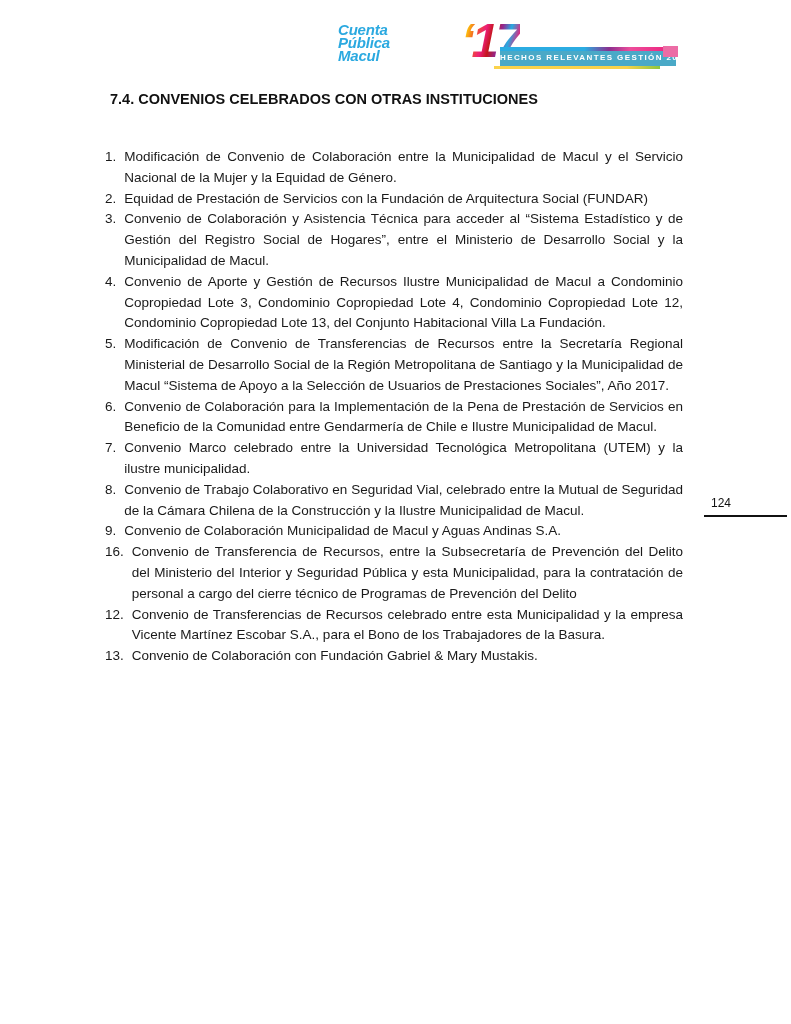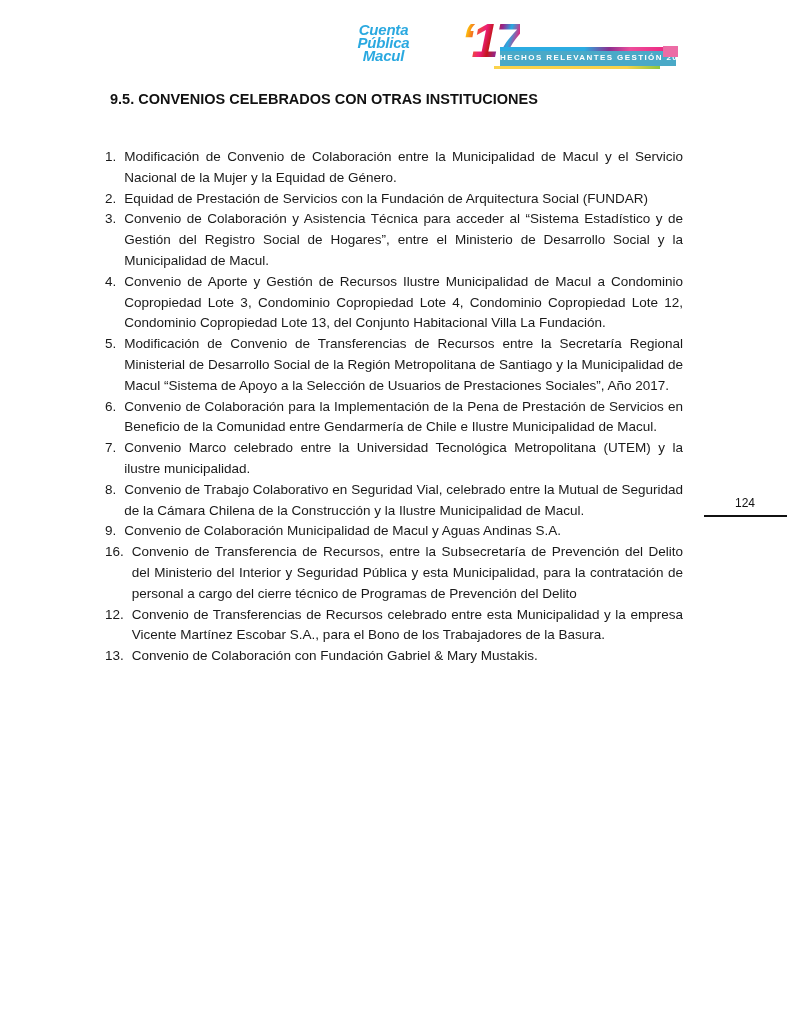--- a/index.html
+++ b/index.html
@@ -14,21 +14,21 @@
     margin: 0 auto;
     color: #1a1a1a;
   }
 
   
   .logo-text {
     position: absolute;
     left: 338px;
     top: 23px;
     width: 91px;
-    text-align: center;
+    text-align: left;
     color: #2BA9E0;
     font-weight: bold;
     font-style: italic;
     font-size: 15px;
     line-height: 13px;
     letter-spacing: -0.2px;
     white-space: pre-line;
   }
   .logo-year {
     position: absolute;
@@ -112,21 +112,20 @@
     text-align: justify;
   }
 
   
   .page-num {
     position: absolute;
     left: 711px;
     top: 496px;
     font-size: 12px;
     color: #111111;
-    margin-left: 24px;
   }
   .page-rule {
     position: absolute;
     left: 704px;
     top: 515px;
     width: 83px;
     height: 2px;
     background: #111111;
   }
 </style>
@@ -140,21 +139,21 @@
 Macul</div>
   <div class="logo-year">‘17</div>
 
   <div class="banner">
     <div class="banner-top"></div>
     <div class="banner-band">HECHOS RELEVANTES GESTIÓN 2017</div>
     <div class="banner-bottom"></div>
     <div class="banner-cap"></div>
   </div>
 
-  <div class="section-title">9.5. CONVENIOS CELEBRADOS CON OTRAS INSTITUCIONES</div>
+  <div class="section-title">7.4. CONVENIOS CELEBRADOS CON OTRAS INSTITUCIONES</div>
 
   <div class="convenios-list">
       <div class="list-item">
         <span class="num">1.</span>
         <span class="txt">Modificación de Convenio de Colaboración entre la Municipalidad de Macul y el Servicio Nacional de la Mujer y la Equidad de Género.</span>
       </div>
       <div class="list-item">
         <span class="num">2.</span>
         <span class="txt">Equidad de Prestación de Servicios con la Fundación de Arquitectura Social (FUNDAR)</span>
       </div>

